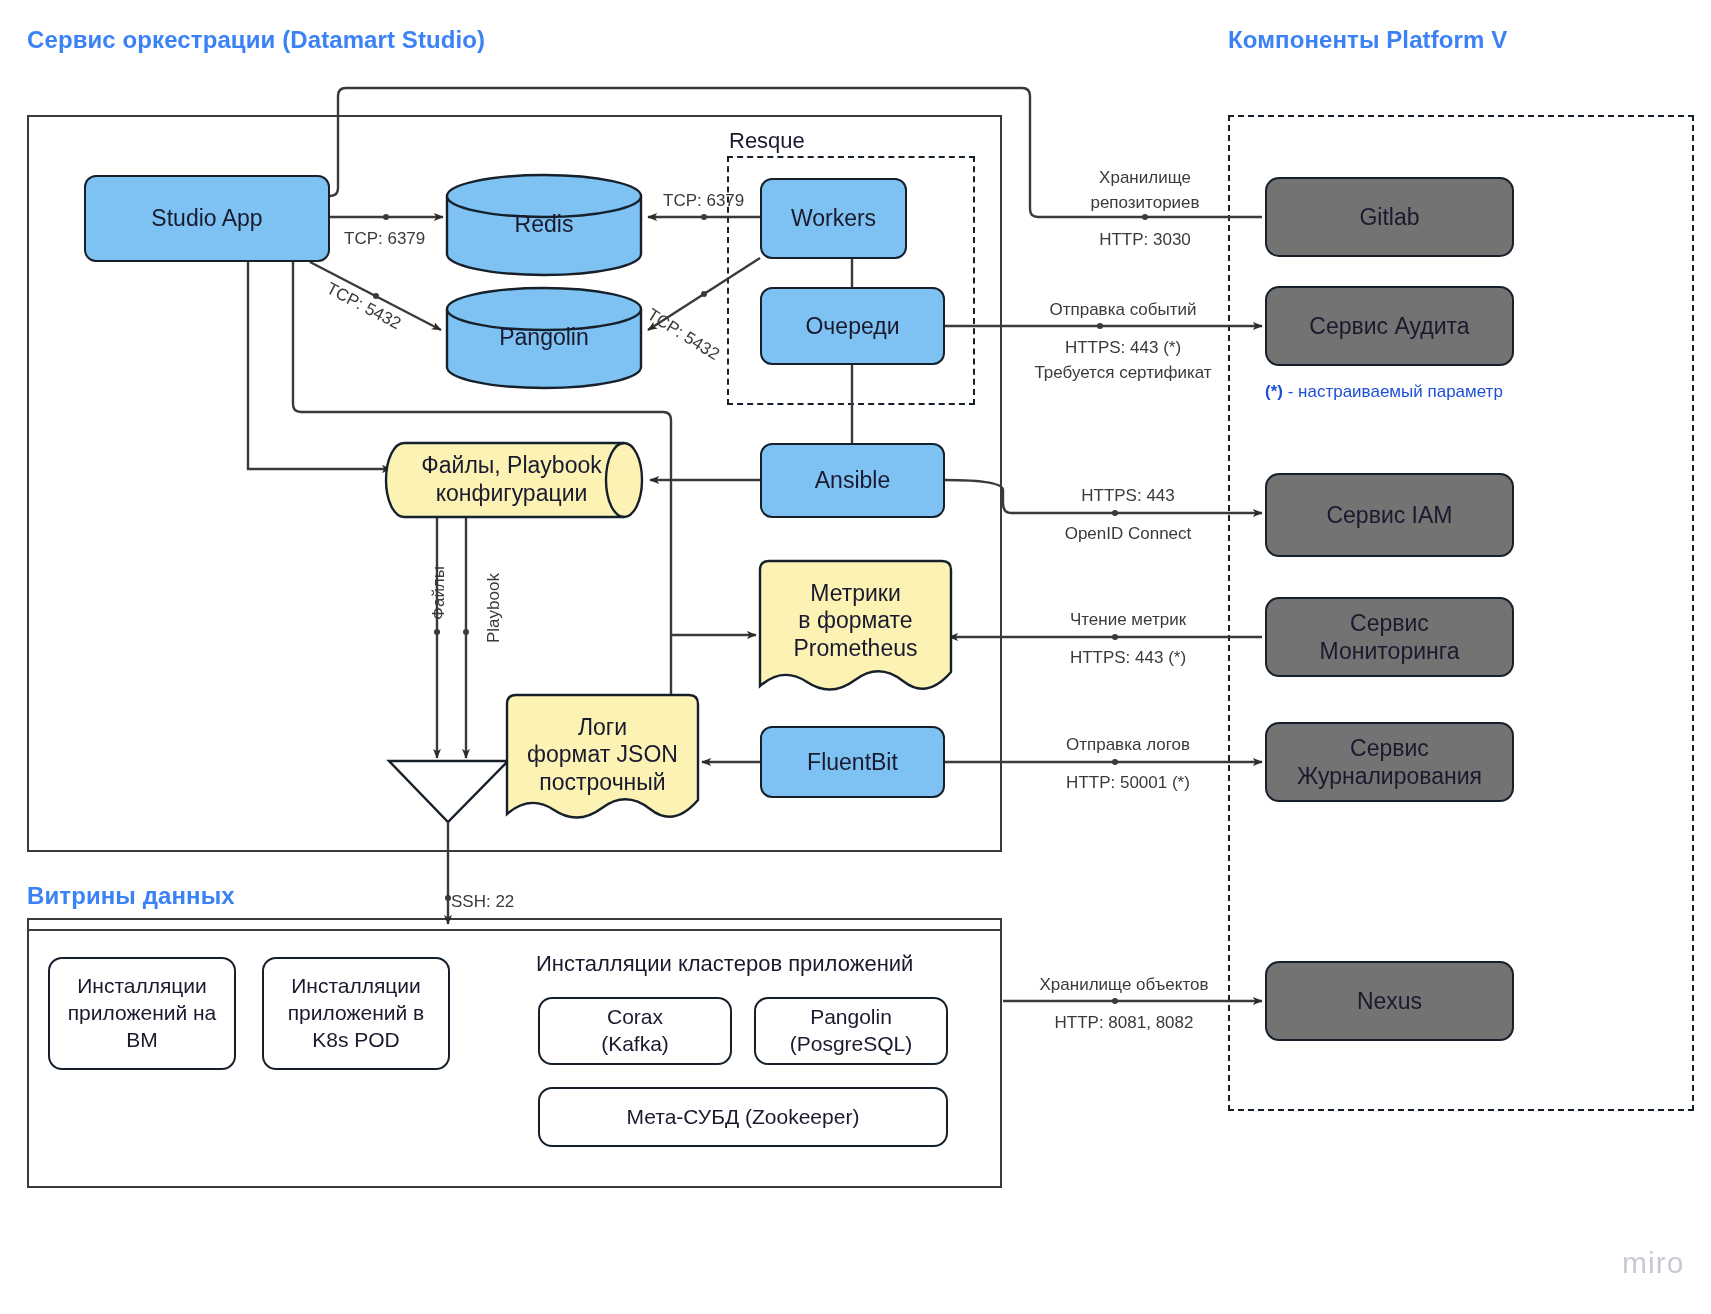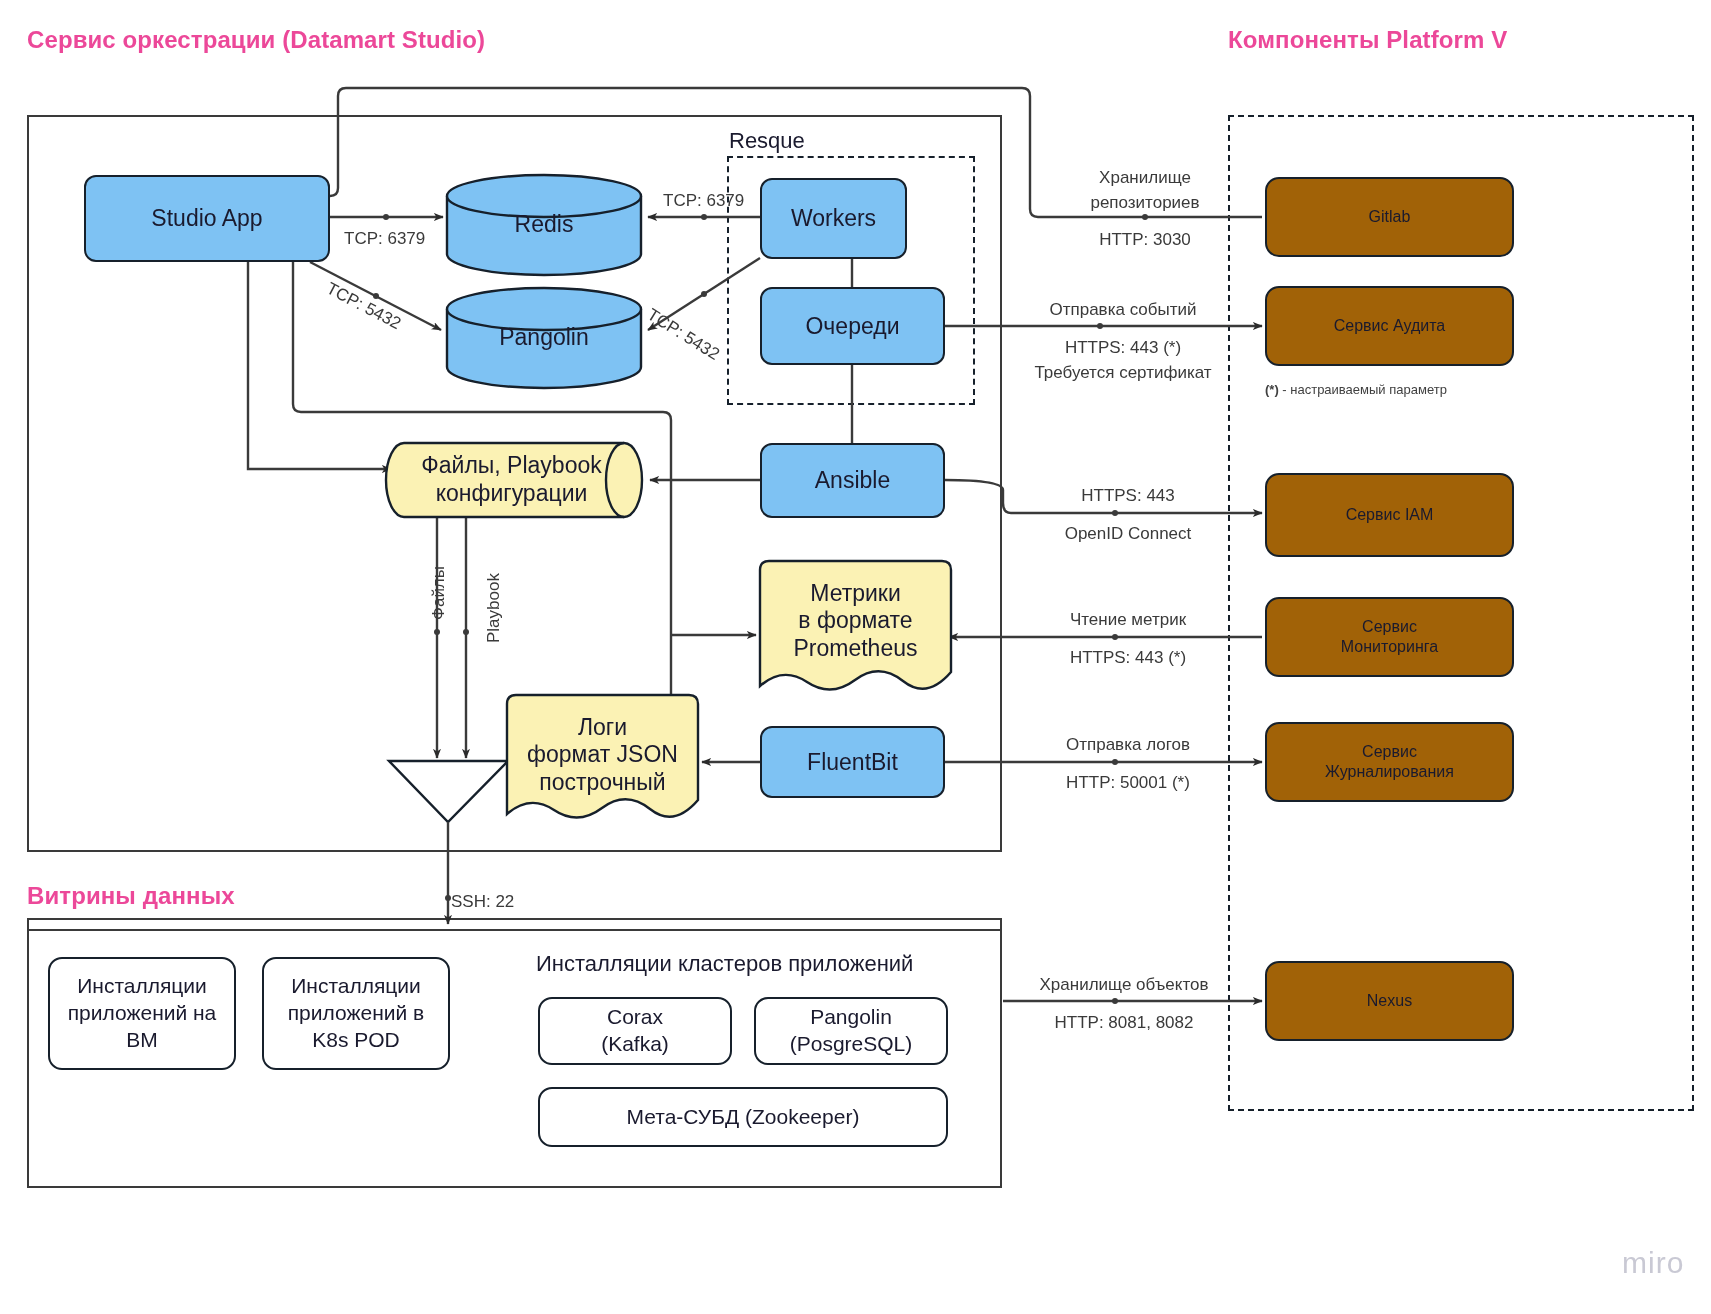--- a/index.html
+++ b/index.html
@@ -1,29 +1,29 @@
 <!DOCTYPE html>
 <html><head>
 <meta charset="utf-8">
 <style>
   html,body{margin:0;padding:0;background:#ffffff;}
   body{font-family:"Liberation Sans","DejaVu Sans",sans-serif;}
   #stage{position:relative;width:1711px;height:1314px;background:#fff;overflow:hidden;}
   svg.layer{position:absolute;left:0;top:0;width:1711px;height:1314px;pointer-events:none;}
   .node{position:absolute;box-sizing:border-box;display:flex;align-items:center;justify-content:center;text-align:center;color:#1a1a2e;}
-  .hdr{position:absolute;font-weight:bold;color:#ec4899;letter-spacing:.1px;}
+  .hdr{position:absolute;font-weight:bold;color:#3b82f6;letter-spacing:.1px;}
   .blue{background:#7EC2F3;border:2px solid #16202b;border-radius:12px;font-size:23px;}
-  .white{background:#a16207;border:2px solid #16202b;border-radius:14px;font-size:16px;line-height:1.22;}
+  .white{background:#737373;border:2px solid #16202b;border-radius:14px;font-size:23px;line-height:1.22;}
   .white-sm{background:#ffffff;border:2px solid #16202b;border-radius:14px;font-size:21px;line-height:1.28;}
   .cont{position:absolute;background:transparent;border:2px solid #3a3a3a;box-sizing:border-box;}
   .dashed{position:absolute;border:2px dashed #16202b;box-sizing:border-box;background:transparent;}
   .edgelbl{position:absolute;font-size:17px;color:#3a3a3a;white-space:pre;text-align:center;line-height:1.45;}
   .vlbl{position:absolute;font-size:17px;color:#3a3a3a;white-space:nowrap;transform-origin:0 0;}
   .plain{position:absolute;font-size:22px;color:#1a1a2e;white-space:nowrap;}
-  .note{position:absolute;font-size:13px;color:#404040;white-space:nowrap;}
+  .note{position:absolute;font-size:17px;color:#1d4ed8;white-space:nowrap;}
   .note b{font-weight:bold;}
   .miro{position:absolute;font-size:30px;color:#c9c9d4;letter-spacing:1px;}
   .cyl-txt{position:absolute;display:flex;align-items:center;justify-content:center;text-align:center;font-size:23px;color:#1a1a2e;line-height:1.2;}
 </style>
 </head>
 <body>
 
 <div id="stage">
 
   <div class="hdr" style="left:27px;top:26px;font-size:24px;">Сервис оркестрации (Datamart Studio)</div>

